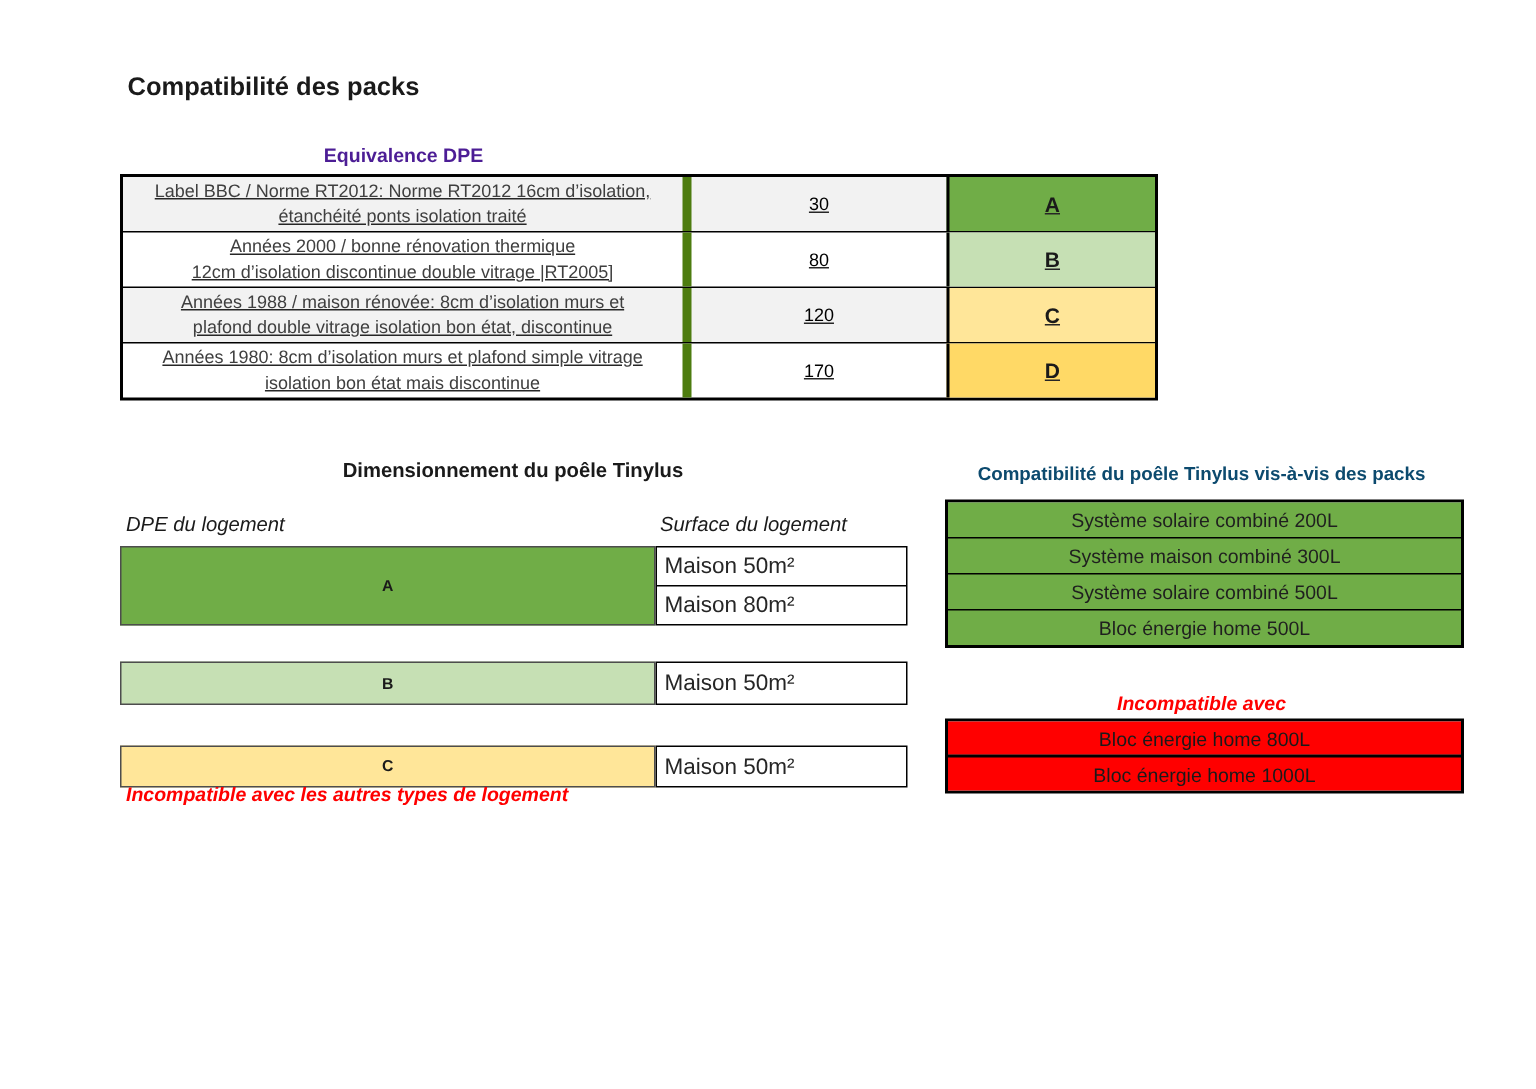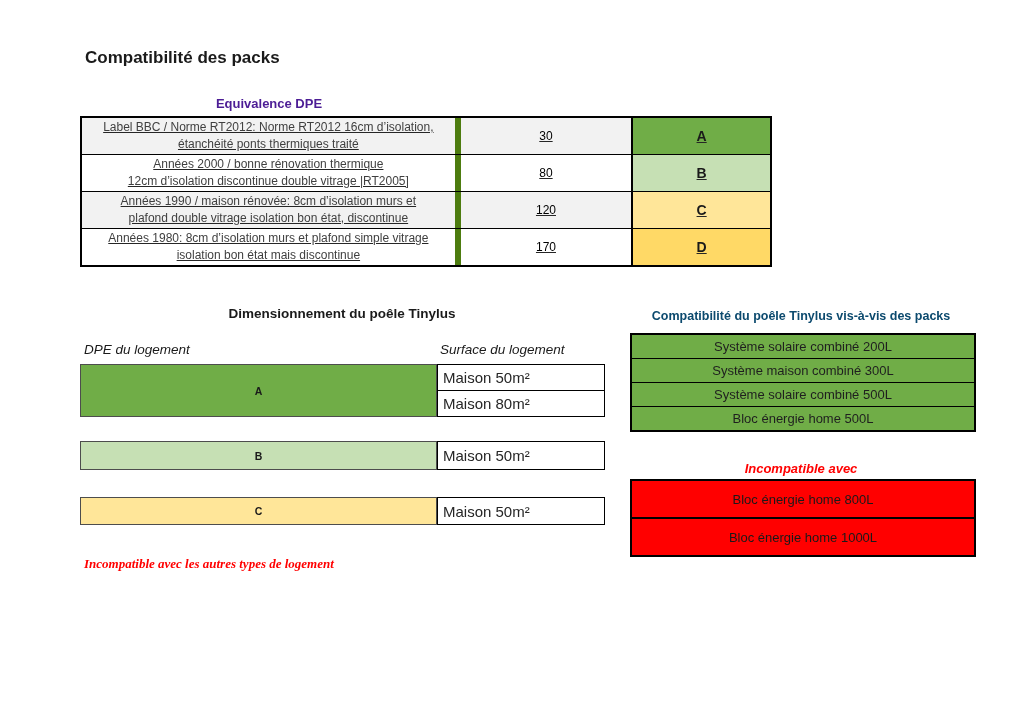--- a/index.html
+++ b/index.html
@@ -32,63 +32,63 @@
   .bg-d{background:#FFD966;}
 
   
   .col-label{top:342px;font-size:13.5px;font-style:italic;color:#1a1a1a;}
   .grade-block{left:80px;width:357px;border:1px solid #4d4d4d;box-sizing:border-box;
                display:flex;align-items:center;justify-content:center;
                font-size:10.5px;font-weight:bold;color:#1a1a1a;}
   .home-box{left:437px;width:168px;border:1px solid #000;box-sizing:border-box;background:#fff;}
   .home-cell{height:25px;display:flex;align-items:center;padding-left:5px;font-size:15px;color:#262626;}
   .home-cell + .home-cell{border-top:1px solid #000;}
-  .red-note{left:84px;top:556px;font-size:13px;font-style:italic;font-weight:600;color:#FF0000;font-family:Liberation Serif, serif;}
+  .red-note{left:84px;top:522px;font-size:13px;font-style:italic;font-weight:600;color:#FF0000;}
 
   
   .compat-table{left:630px;top:333px;width:342px;border:2px solid #000;}
   .compat-row{height:23px;background:#70AD47;display:flex;align-items:center;justify-content:center;
               font-size:13px;color:#1f1f1f;}
   .compat-row + .compat-row{border-top:1px solid #000;}
   .incompat-label{left:630px;top:461px;width:342px;text-align:center;
                   font-size:13px;font-style:italic;font-weight:600;color:#FF0000;}
   .incompat-table{left:630px;top:479px;width:342px;border:2px solid #000;}
-  .incompat-row{height:36px;background:#FF0000;display:flex;align-items:center;justify-content:center;
+  .incompat-row{height:22px;background:#FF0000;display:flex;align-items:center;justify-content:center;
                 font-size:13px;color:#1a1a1a;}
   .incompat-row + .incompat-row{border-top:2px solid #000;}
 </style>
 </head>
 <body>
 
 <div id="canvas">
 
   <div class="abs doc-title">Compatibilité des packs</div>
 
   <div class="abs eq-heading">Equivalence DPE</div>
 
   <div class="abs eq-table">
     <div class="eq-row">
       <div class="eq-desc stripe">
         <div>Label BBC / Norme RT2012: Norme RT2012 16cm d’isolation,</div>
-        <div>étanchéité ponts thermiques traité</div>
+        <div>étanchéité ponts isolation traité</div>
       </div>
       <div class="eq-val stripe">30</div>
       <div class="eq-grade bg-a">A</div>
     </div>
     <div class="eq-row">
       <div class="eq-desc">
         <div>Années 2000 / bonne rénovation thermique</div>
         <div>12cm d’isolation discontinue double vitrage |RT2005]</div>
       </div>
       <div class="eq-val">80</div>
       <div class="eq-grade bg-b">B</div>
     </div>
     <div class="eq-row">
       <div class="eq-desc stripe">
-        <div>Années 1990 / maison rénovée: 8cm d’isolation murs et</div>
+        <div>Années 1988 / maison rénovée: 8cm d’isolation murs et</div>
         <div>plafond double vitrage isolation bon état, discontinue</div>
       </div>
       <div class="eq-val stripe">120</div>
       <div class="eq-grade bg-c">C</div>
     </div>
     <div class="eq-row">
       <div class="eq-desc">
         <div>Années 1980: 8cm d’isolation murs et plafond simple vitrage</div>
         <div>isolation bon état mais discontinue</div>
       </div>

